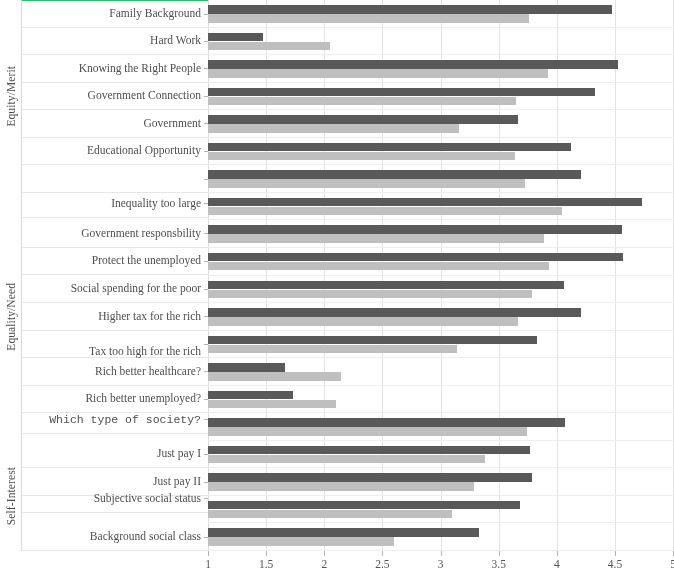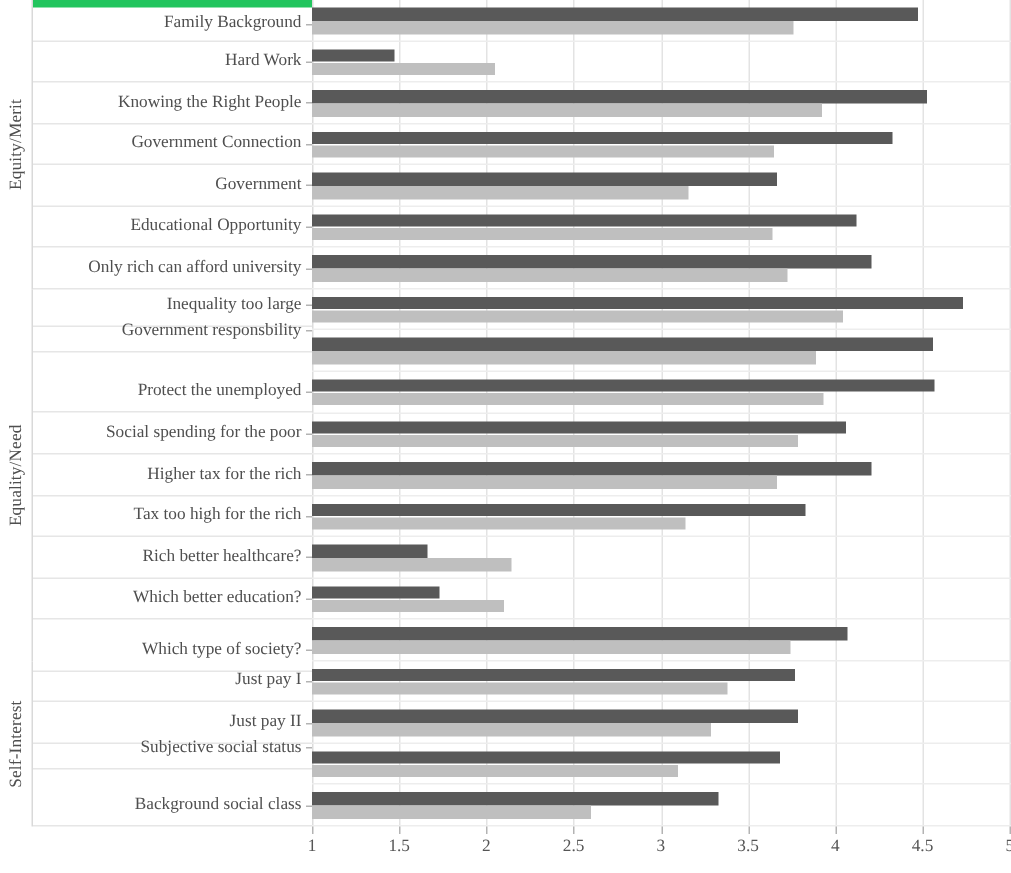--- a/index.html
+++ b/index.html
@@ -25,21 +25,21 @@
   }
 
   
   .lab-col{position:absolute;left:22px;top:0;width:186px;}
   .lab{
     position:absolute;left:0;width:186px;
     display:flex;align-items:center;justify-content:flex-end;
     box-sizing:border-box;padding-right:7px;
     border-bottom:1px solid #e6e6e6;
   }
-  .lab.first{border-top:5px solid #22c55e;}
+  .lab.first{border-top:1px solid #22c55e;}
   .lab-txt{font-size:11.5px;white-space:nowrap;color:#4f4f4f;line-height:1;}
   .tick-mark{position:absolute;right:0;width:4px;height:1px;background:#b3b3b3;top:50%;}
 
   
   .plot{position:absolute;left:208px;top:0;width:466px;height:551px;}
   .gridline{position:absolute;top:0;bottom:0;width:1px;background:#e3e3e3;}
   .gridline.axis0{background:#dcdcdc;}
   .rowsep{position:absolute;left:0;right:0;height:1px;background:#ededed;}
   .bar{position:absolute;left:0;}
   .bar.dark{background:#595959;}
@@ -88,56 +88,55 @@
       </div>
       <div class="lab" style="top: 110.2px; height: 27.55px;">
         <span class="lab-txt">Government</span>
         <span class="tick-mark"></span>
       </div>
       <div class="lab" style="top: 137.75px; height: 27.55px;">
         <span class="lab-txt">Educational Opportunity</span>
         <span class="tick-mark"></span>
       </div>
       <div class="lab" style="top: 165.3px; height: 27.55px;">
-        <span class="lab-txt">Only rich can afford university</span>
         <span class="tick-mark"></span>
       </div>
       <div class="lab" style="top: 190px; height: 27.55px;">
         <span class="lab-txt">Inequality too large</span>
         <span class="tick-mark"></span>
       </div>
-      <div class="lab" style="top: 207px; height: 27.55px;">
+      <div class="lab" style="top: 220px; height: 27.55px;">
         <span class="lab-txt">Government responsbility</span>
         <span class="tick-mark"></span>
       </div>
       <div class="lab" style="top: 247.95px; height: 27.55px;">
         <span class="lab-txt">Protect the unemployed</span>
         <span class="tick-mark"></span>
       </div>
       <div class="lab" style="top: 275.5px; height: 27.55px;">
         <span class="lab-txt">Social spending for the poor</span>
         <span class="tick-mark"></span>
       </div>
       <div class="lab" style="top: 303.05px; height: 27.55px;">
         <span class="lab-txt">Higher tax for the rich</span>
         <span class="tick-mark"></span>
       </div>
-      <div class="lab" style="top: 330.6px; height: 27.55px;">
+      <div class="lab" style="top: 330.6px; height: 27.55px; align-items: flex-end;">
         <span class="lab-txt">Tax too high for the rich</span>
         <span class="tick-mark"></span>
       </div>
       <div class="lab" style="top: 358.15px; height: 27.55px;">
         <span class="lab-txt">Rich better healthcare?</span>
         <span class="tick-mark"></span>
       </div>
       <div class="lab" style="top: 385.7px; height: 27.55px;">
-        <span class="lab-txt">Which better education?</span>
-        <span class="tick-mark"></span>
-      </div>
-      <div class="lab" style="top: 420px; height: 27.55px;">
+        <span class="lab-txt">Rich better unemployed?</span>
+        <span class="tick-mark"></span>
+      </div>
+      <div class="lab" style="top: 406px; height: 27.55px; font-family: Liberation Mono, monospace;">
         <span class="lab-txt">Which type of society?</span>
         <span class="tick-mark"></span>
       </div>
       <div class="lab" style="top: 440.8px; height: 27.55px;">
         <span class="lab-txt">Just pay I</span>
         <span class="tick-mark"></span>
       </div>
       <div class="lab" style="top: 468.35px; height: 27.55px;">
         <span class="lab-txt">Just pay II</span>
         <span class="tick-mark"></span>

